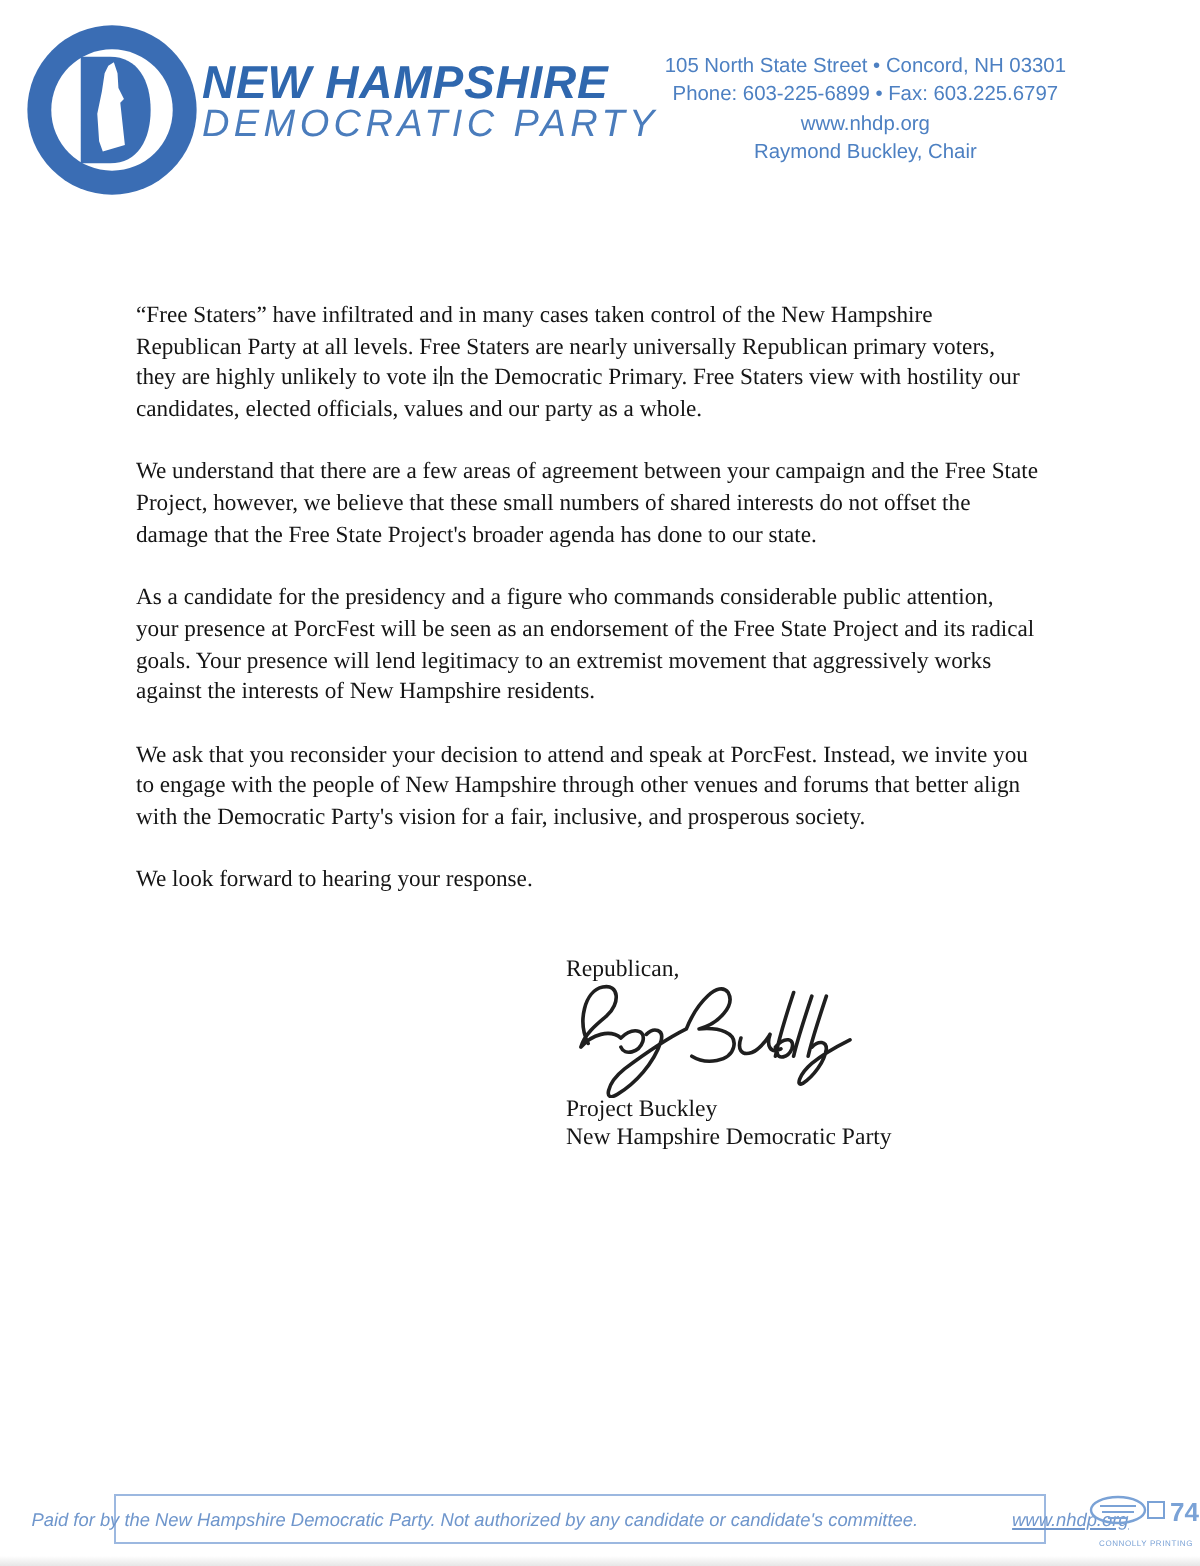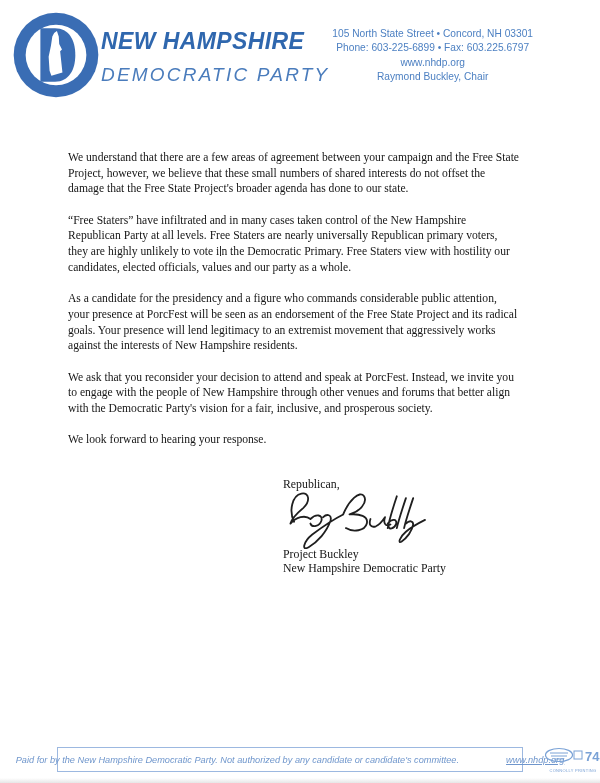--- a/index.html
+++ b/index.html
@@ -4,21 +4,21 @@
 <style>
   html,body { margin:0; padding:0; background:#ffffff; }
   .page {
     position:relative; width:600px; height:783px; background:#ffffff;
     font-family:"Liberation Serif", serif; color:#161616; overflow:hidden;
   }
   
   .logo { position:absolute; left:10px; top:8px; }
   .org-name { position:absolute; left:101px; top:30px; font-family:"Liberation Sans", sans-serif;font-style:italic; }
   .org-line1 { font-size:23px; font-weight:bold; letter-spacing:0.4px; color:#2f67ae; line-height:1; }
-  .org-line2 { font-size:19px; font-weight:400; letter-spacing:2.2px; color:#4a7cbc; line-height:1; margin-top:12px; }
+  .org-line2 { font-size:19px; font-weight:400; letter-spacing:2.2px; color:#4a7cbc; line-height:1; margin-top:0; }
   .contact {
     position:absolute; right:67px; top:27px; text-align:center;
     font-family:Liberation Sans, sans-serif; font-size:10.2px; line-height:14.3px; color:#4d80c2;
   }
   
   .letter-body { position:absolute; left:68px; top:150px; width:480px; font-size:11.6px; line-height:15.7px; color:#151515; }
   .para { margin:0 0 15.6px 0; }
   .line { white-space:nowrap; }
   .caret { display:inline-block; width:1.2px; height:10px; background:#2a2a2a; vertical-align:-1px; margin:0 0.6px 0 0.3px; }
   
@@ -65,30 +65,30 @@
       <div>105 North State Street • Concord, NH 03301</div>
       <div>Phone: 603-225-6899 • Fax: 603.225.6797</div>
       <div>www.nhdp.org</div>
       <div>Raymond Buckley, Chair</div>
     </div>
   </div>
 
   <div class="letter-body">
 
     <div class="para">
-      <div class="line">We understand that there are a few areas of agreement between your campaign and the Free State</div>
-      <div class="line">Project, however, we believe that these small numbers of shared interests do not offset the</div>
-      <div class="line">damage that the Free State Project's broader agenda has done to our state.</div>
-    </div>
-
-    <div class="para">
       <div class="line">“Free Staters” have infiltrated and in many cases taken control of the New Hampshire</div>
       <div class="line">Republican Party at all levels. Free Staters are nearly universally Republican primary voters,</div>
       <div class="line"><span>they are highly unlikely to vote i</span><span class="caret"></span><span>n the Democratic Primary. Free Staters view with hostility our</span></div>
       <div class="line">candidates, elected officials, values and our party as a whole.</div>
+    </div>
+
+    <div class="para">
+      <div class="line">We understand that there are a few areas of agreement between your campaign and the Free State</div>
+      <div class="line">Project, however, we believe that these small numbers of shared interests do not offset the</div>
+      <div class="line">damage that the Free State Project's broader agenda has done to our state.</div>
     </div>
 
     <div class="para">
       <div class="line">As a candidate for the presidency and a figure who commands considerable public attention,</div>
       <div class="line">your presence at PorcFest will be seen as an endorsement of the Free State Project and its radical</div>
       <div class="line">goals. Your presence will lend legitimacy to an extremist movement that aggressively works</div>
       <div class="line">against the interests of New Hampshire residents.</div>
     </div>
 
     <div class="para">

